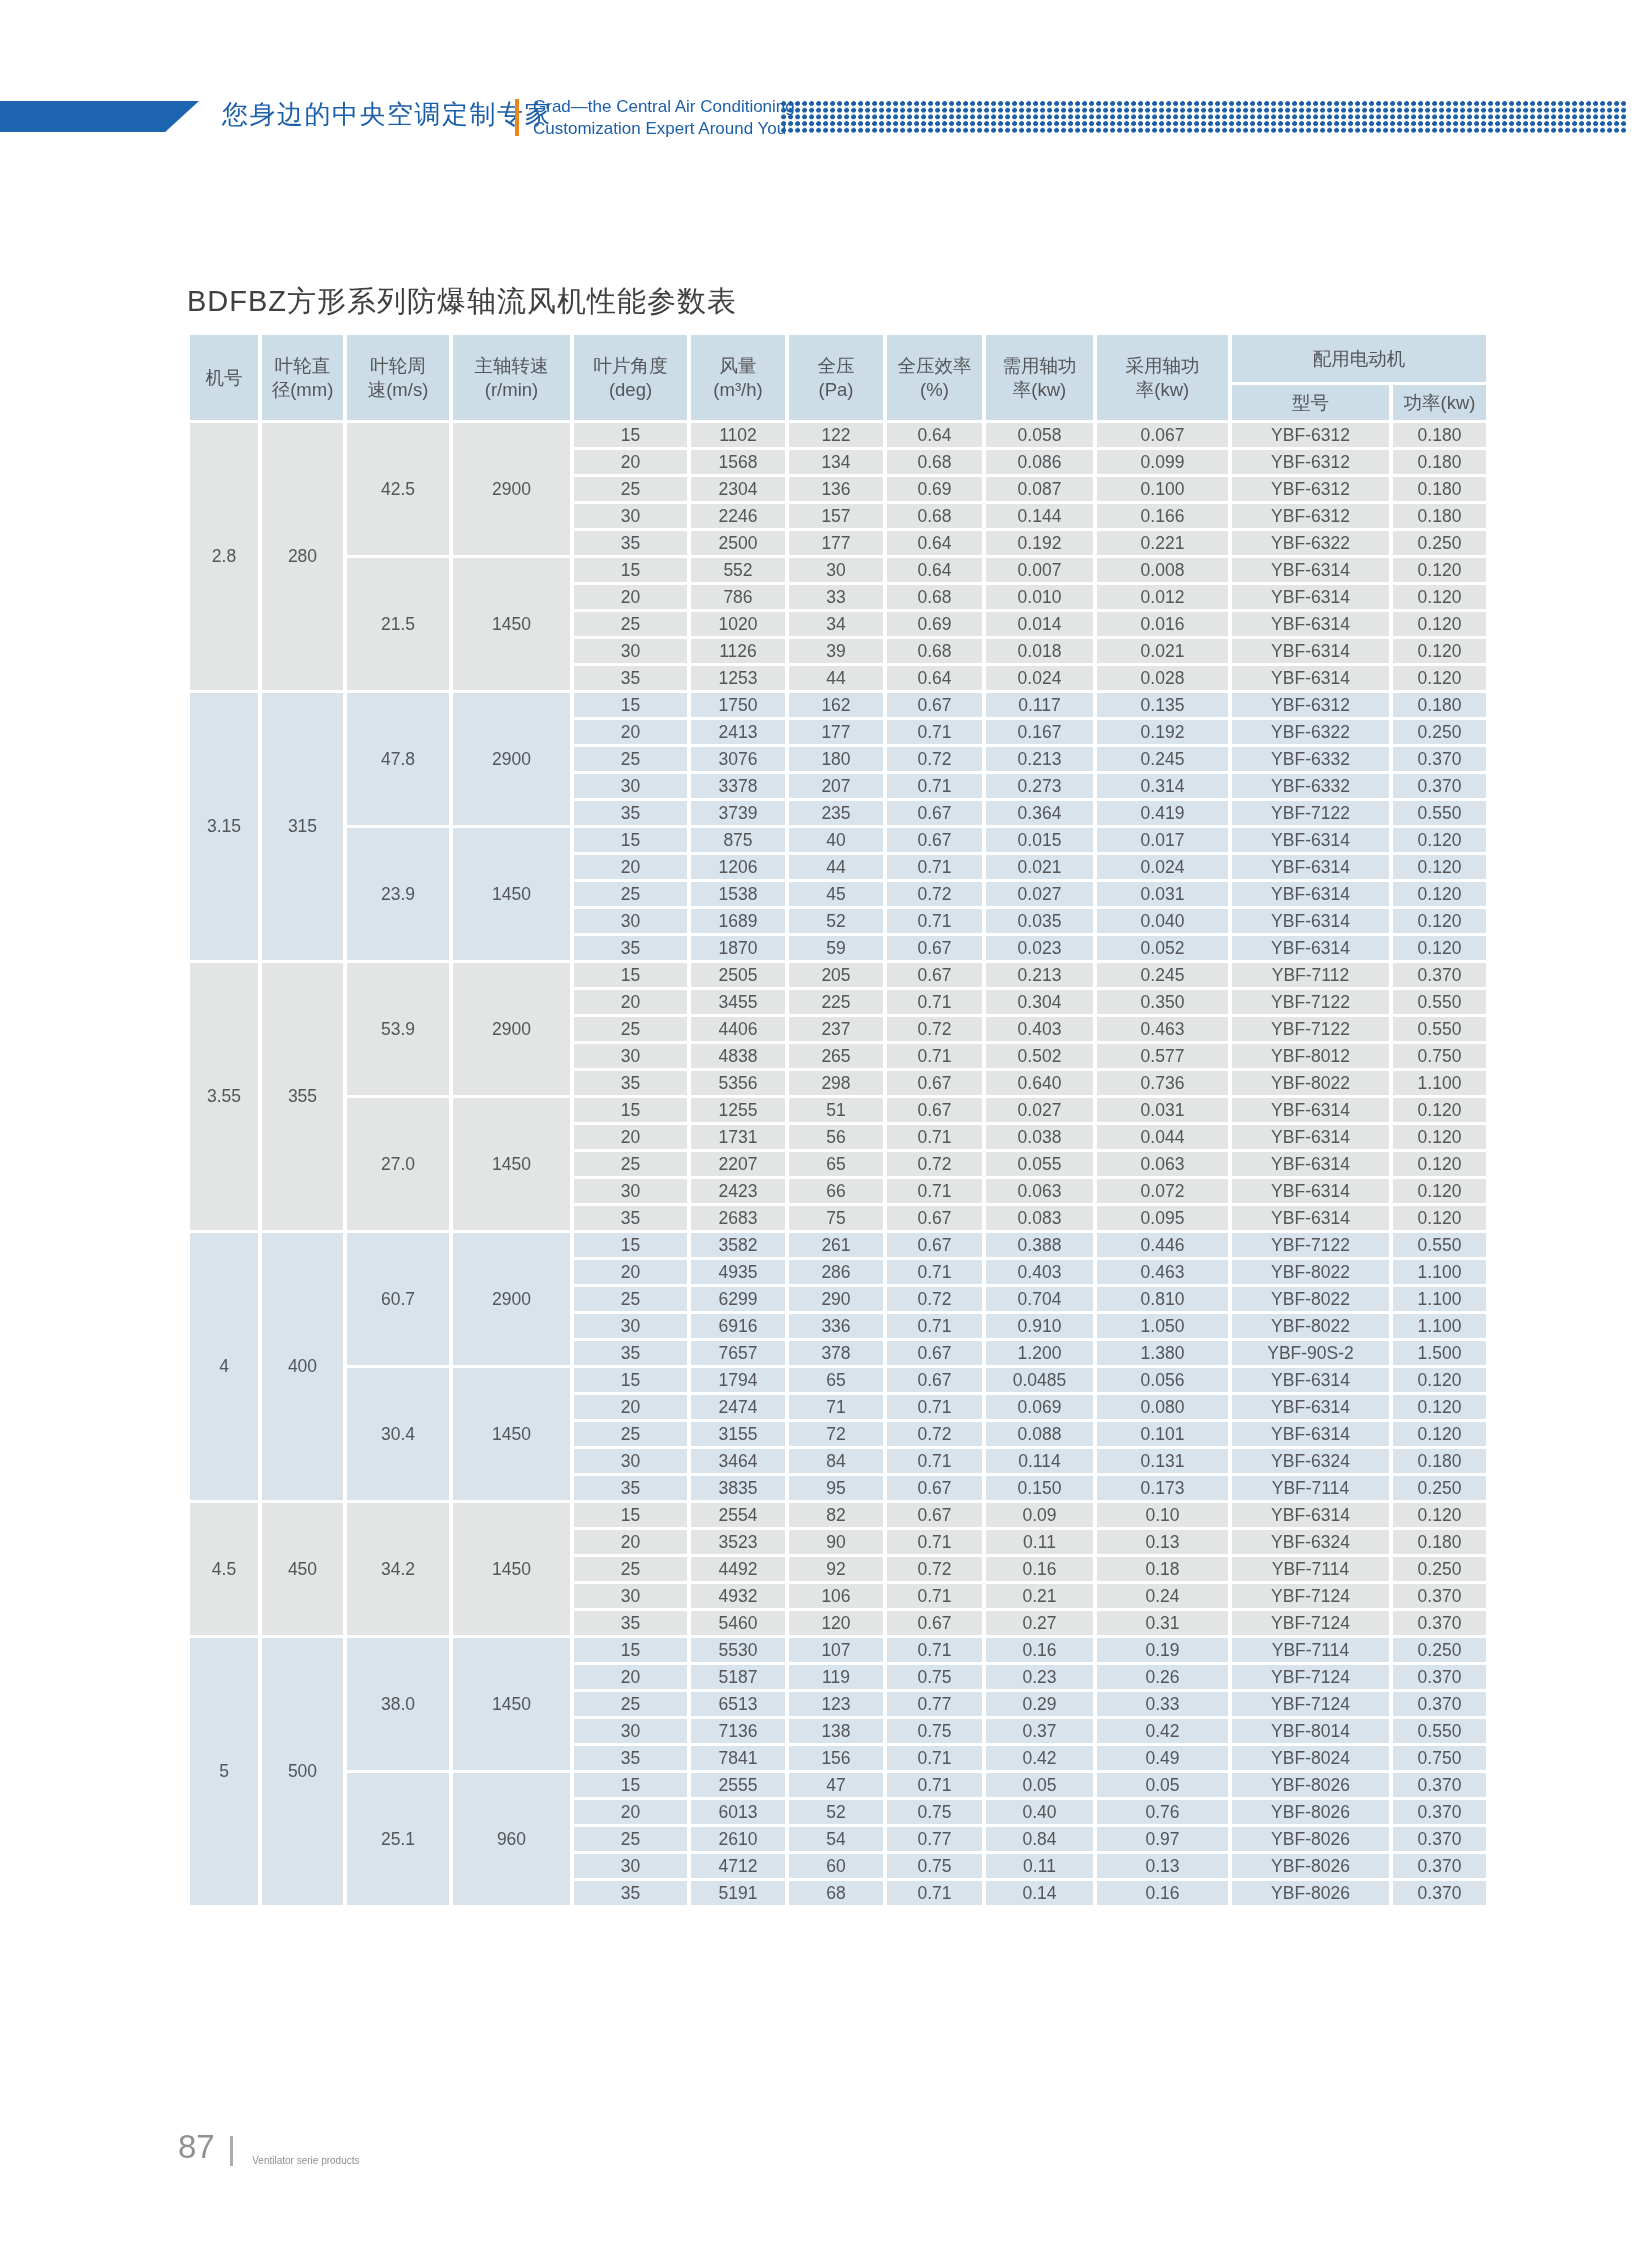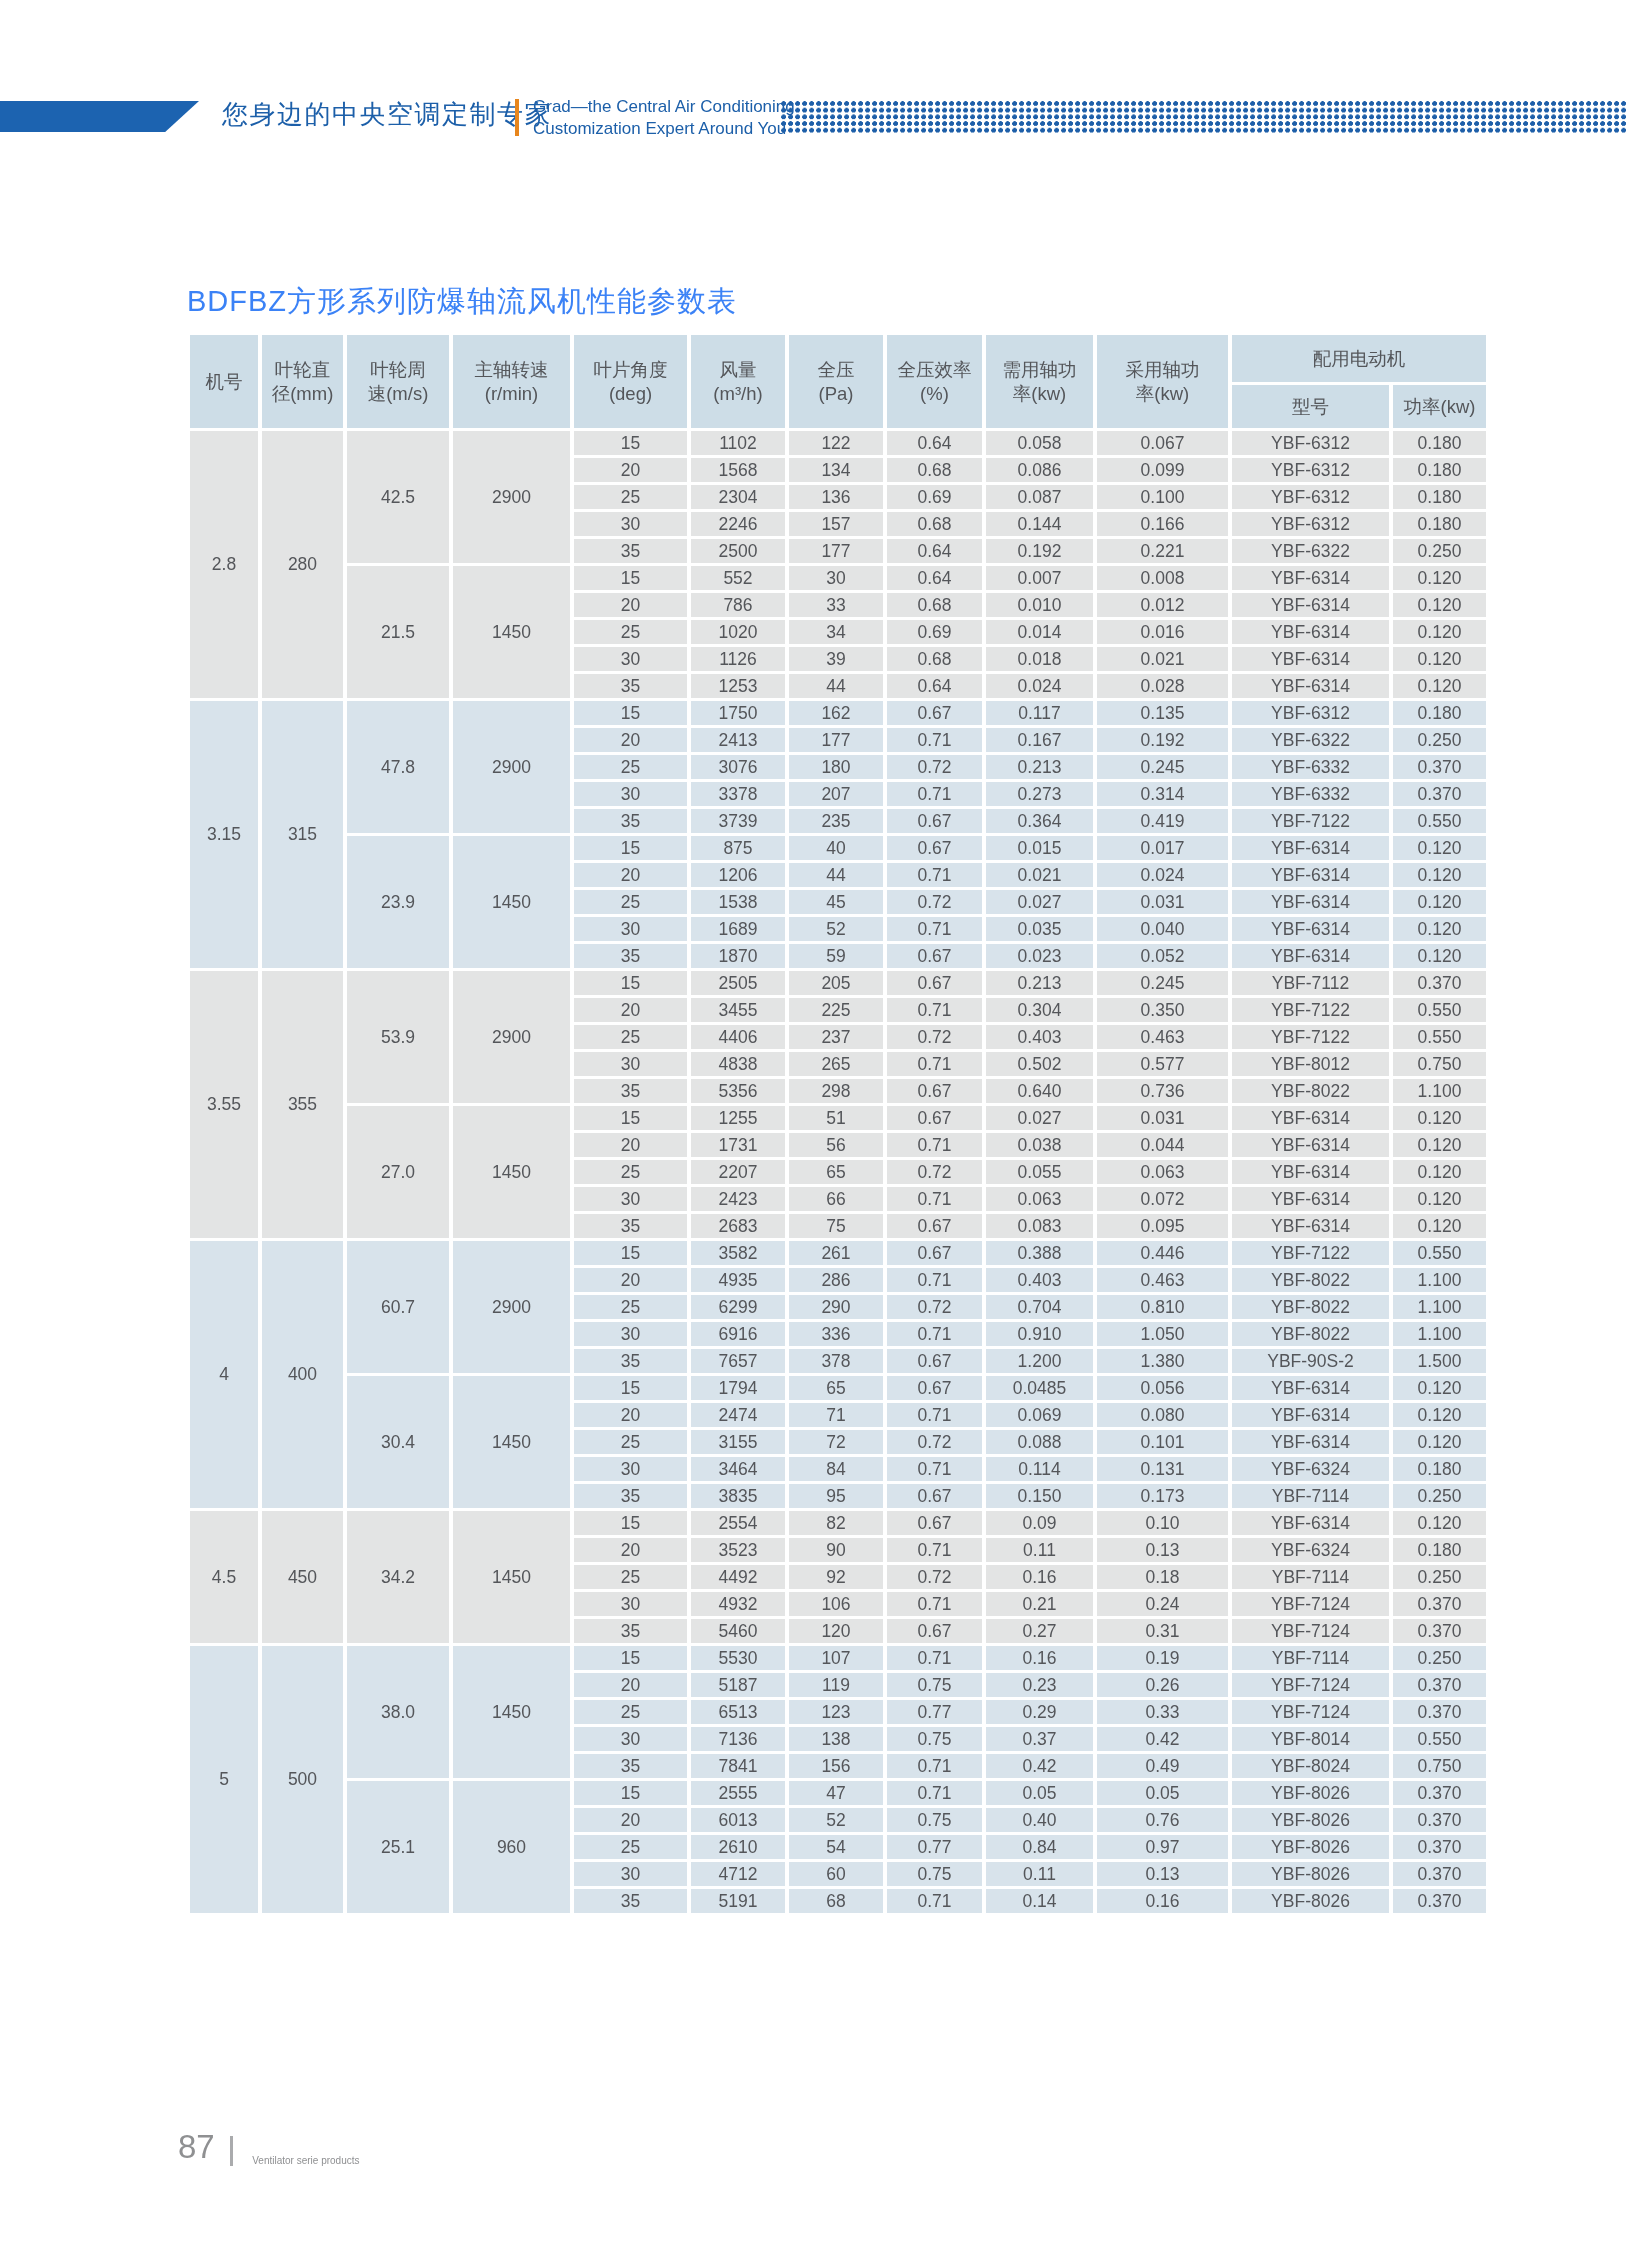--- a/index.html
+++ b/index.html
@@ -14,31 +14,31 @@
   .banner-divider { position:absolute; left:515px; top:99px; width:3.6px; height:37px;
     background:#e7861d; }
   .banner-en { position:absolute; left:533px; top:96px; font-size:17px; line-height:21.6px;
     color:#1c5fa9; white-space:pre-line; }
   .banner-dots { position:absolute; left:781px; top:101px; width:847px; height:33px;
     background-image:radial-gradient(circle at 2.6px 2.6px, #1e5fa9 2.2px, rgba(0,0,0,0) 2.6px);
     background-size:7px 6.7px; }
 
   
   .page-title { position:absolute; left:187px; top:282px; font-size:29px;
-    color:#3b82f6; letter-spacing:1px; }
+    color:#404040; letter-spacing:1px; }
 
   
   table.perf { position:absolute; left:186px; top:332px; border-collapse:separate;
     border-spacing:4.1px 3.1px; table-layout:fixed; }
   table.perf th, table.perf td { text-align:center; vertical-align:middle;
     font-weight:normal; color:#54565a; }
   table.perf th { background:#cdddе7; background:#cddde7; font-size:18.5px;
     line-height:24px; white-space:pre-line; }
   table.perf thead tr.h1 th { height:47px; }
-  table.perf thead tr.h2 th { height:43px; }
+  table.perf thead tr.h2 th { height:35px; }
   table.perf td { font-size:17.5px; height:24px; }
   td.tint-gray { background:#e3e4e4; }
   td.tint-blue { background:#d8e3eb; }
 
   
   .footer { position:absolute; left:178px; top:2128px; display:flex;
     align-items:flex-end; color:#8f9092; }
   .footer-num { font-size:33px; }
   .footer-bar { width:2.6px; height:30px; background:#aaabad; margin:0 19.5px 0 15.4px; }
   .footer-label { font-size:10px; }

